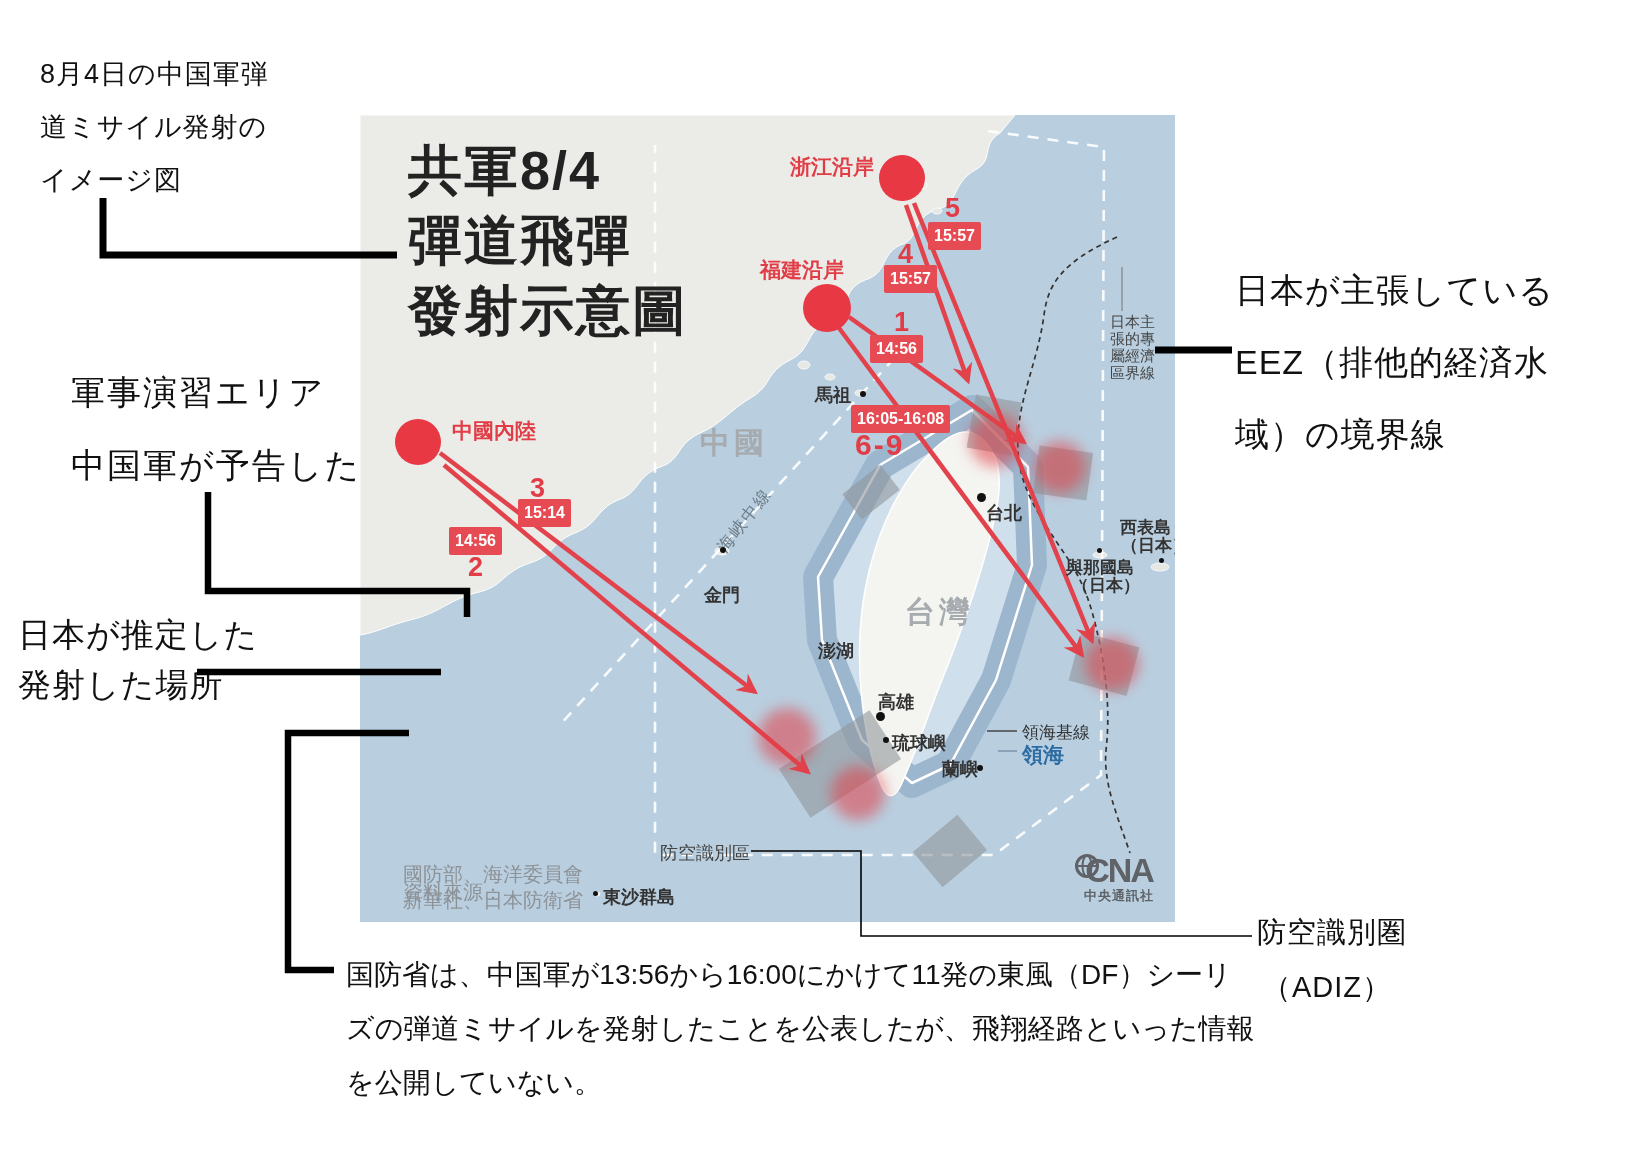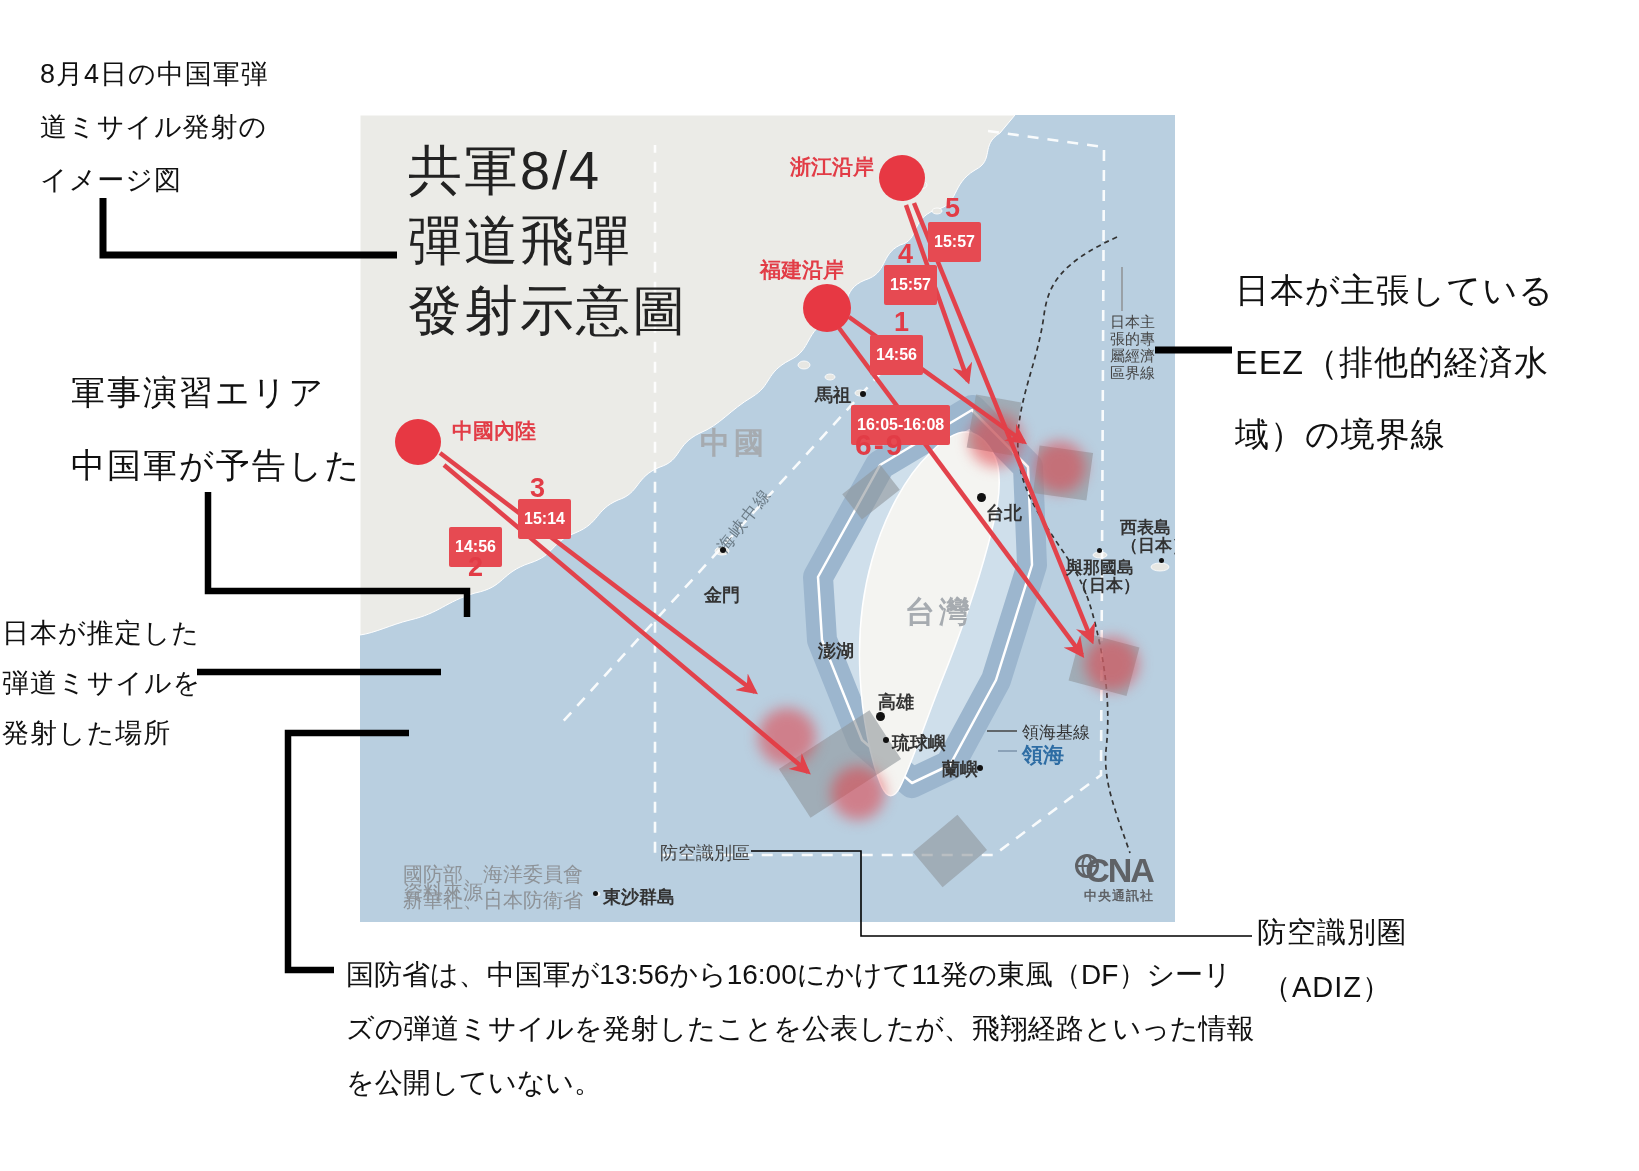--- a/index.html
+++ b/index.html
@@ -5,26 +5,26 @@
   html,body{margin:0;padding:0;background:#fff;}
   #canvas{position:relative;width:1639px;height:1171px;background:#fff;overflow:hidden;
           font-family:"Liberation Sans","DejaVu Sans",sans-serif;}
   .abs{position:absolute;}
   
   .jp-note{color:#111;white-space:nowrap;}
   .jp-line{display:block;}
   
   #map{position:absolute;left:360px;top:115px;width:815px;height:807px;background:#b9cfe0;overflow:hidden;}
   #map svg{position:absolute;left:0;top:0;}
-  .map-title{position:absolute;left:48px;top:20px;font-size:54px;line-height:70px;font-weight:400;
+  .map-title{position:absolute;left:48px;top:20px;font-size:54px;line-height:70px;font-weight:700;
              color:#222;letter-spacing:2px;white-space:nowrap;}
   .site-label{position:absolute;color:#e23c46;font-weight:bold;font-size:21px;white-space:nowrap;}
   .num{position:absolute;color:#e23c46;font-weight:800;font-size:27px;white-space:nowrap;}
   .badge{position:absolute;background:#e64a52;color:#fff;font-weight:bold;font-size:16px;
-         padding:11px 6px;border-radius:2px;white-space:nowrap;}
+         padding:5px 6px;border-radius:2px;white-space:nowrap;}
   .city{position:absolute;color:#333;font-size:18px;font-weight:600;white-space:nowrap;}
   .dot{position:absolute;width:6px;height:6px;border-radius:50%;background:#111;}
   .region{position:absolute;font-weight:bold;color:#a6abb0;font-size:30px;letter-spacing:4px;white-space:nowrap;}
   .impact{position:absolute;border-radius:50%;background:rgba(226,62,70,.55);filter:blur(7px);}
   .legend{position:absolute;left:38px;top:495px;width:214px;height:212px;background:rgba(255,255,255,.96);}
   .legend .sw{position:absolute;width:29px;height:28px;}
   .lg-t{position:absolute;white-space:nowrap;color:#2b2b2b;}
   .src{position:absolute;color:#8d9297;font-size:20px;white-space:nowrap;}
   .cna{position:absolute;left:714px;top:738px;width:90px;text-align:center;color:#5f6266;}
   .cna .mark{font-size:34px;font-weight:900;letter-spacing:-2px;line-height:34px;display:flex;align-items:center;justify-content:center;gap:1px;}
@@ -197,23 +197,22 @@
     <span class="jp-line">8月4日の中国軍弾</span>
     <span class="jp-line">道ミサイル発射の</span>
     <span class="jp-line">イメージ図</span>
   </div>
 
   <div class="abs jp-note" style="left:71px;top:356px;font-size:34px;line-height:73px;letter-spacing:2px;">
     <span class="jp-line">軍事演習エリア</span>
     <span class="jp-line">中国軍が予告した</span>
   </div>
 
-  <div class="abs jp-note" style="left:2px;top:610px;font-size:27px;line-height:50px;letter-spacing:1px;font-family:Liberation Mono, monospace;">
+  <div class="abs jp-note" style="left:18px;top:610px;font-size:33px;line-height:50px;letter-spacing:1px;">
     <span class="jp-line">日本が推定した</span>
-    <span class="jp-line">弾道ミサイルを</span>
     <span class="jp-line">発射した場所</span>
   </div>
 
   <div class="abs jp-note" style="left:1235px;top:254px;font-size:34px;line-height:72px;letter-spacing:1px;">
     <span class="jp-line">日本が主張している</span>
     <span class="jp-line">EEZ（排他的経済水</span>
     <span class="jp-line">域）の境界線</span>
   </div>
 
   <div class="abs jp-note" style="left:1257px;top:913px;font-size:29px;letter-spacing:1px;">防空識別圏</div>

